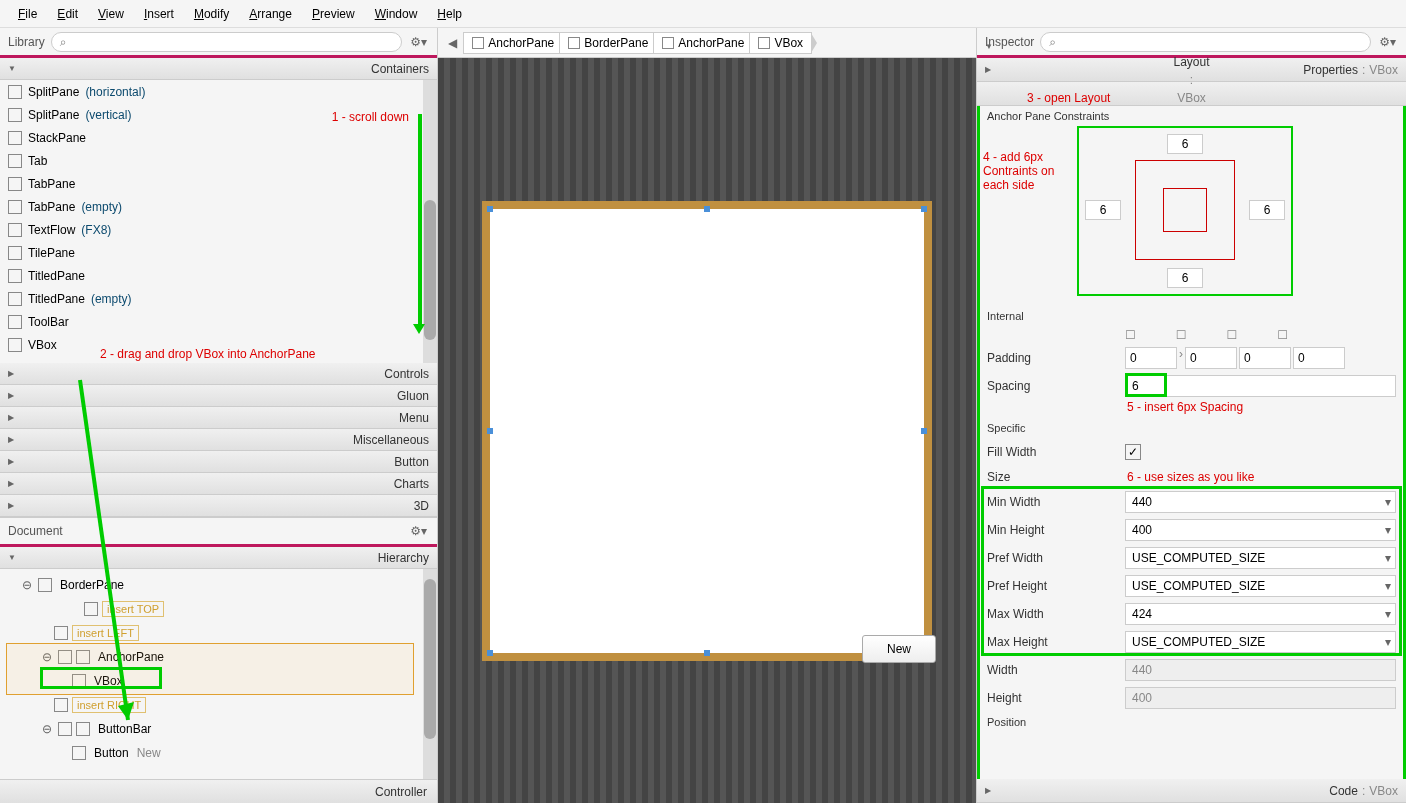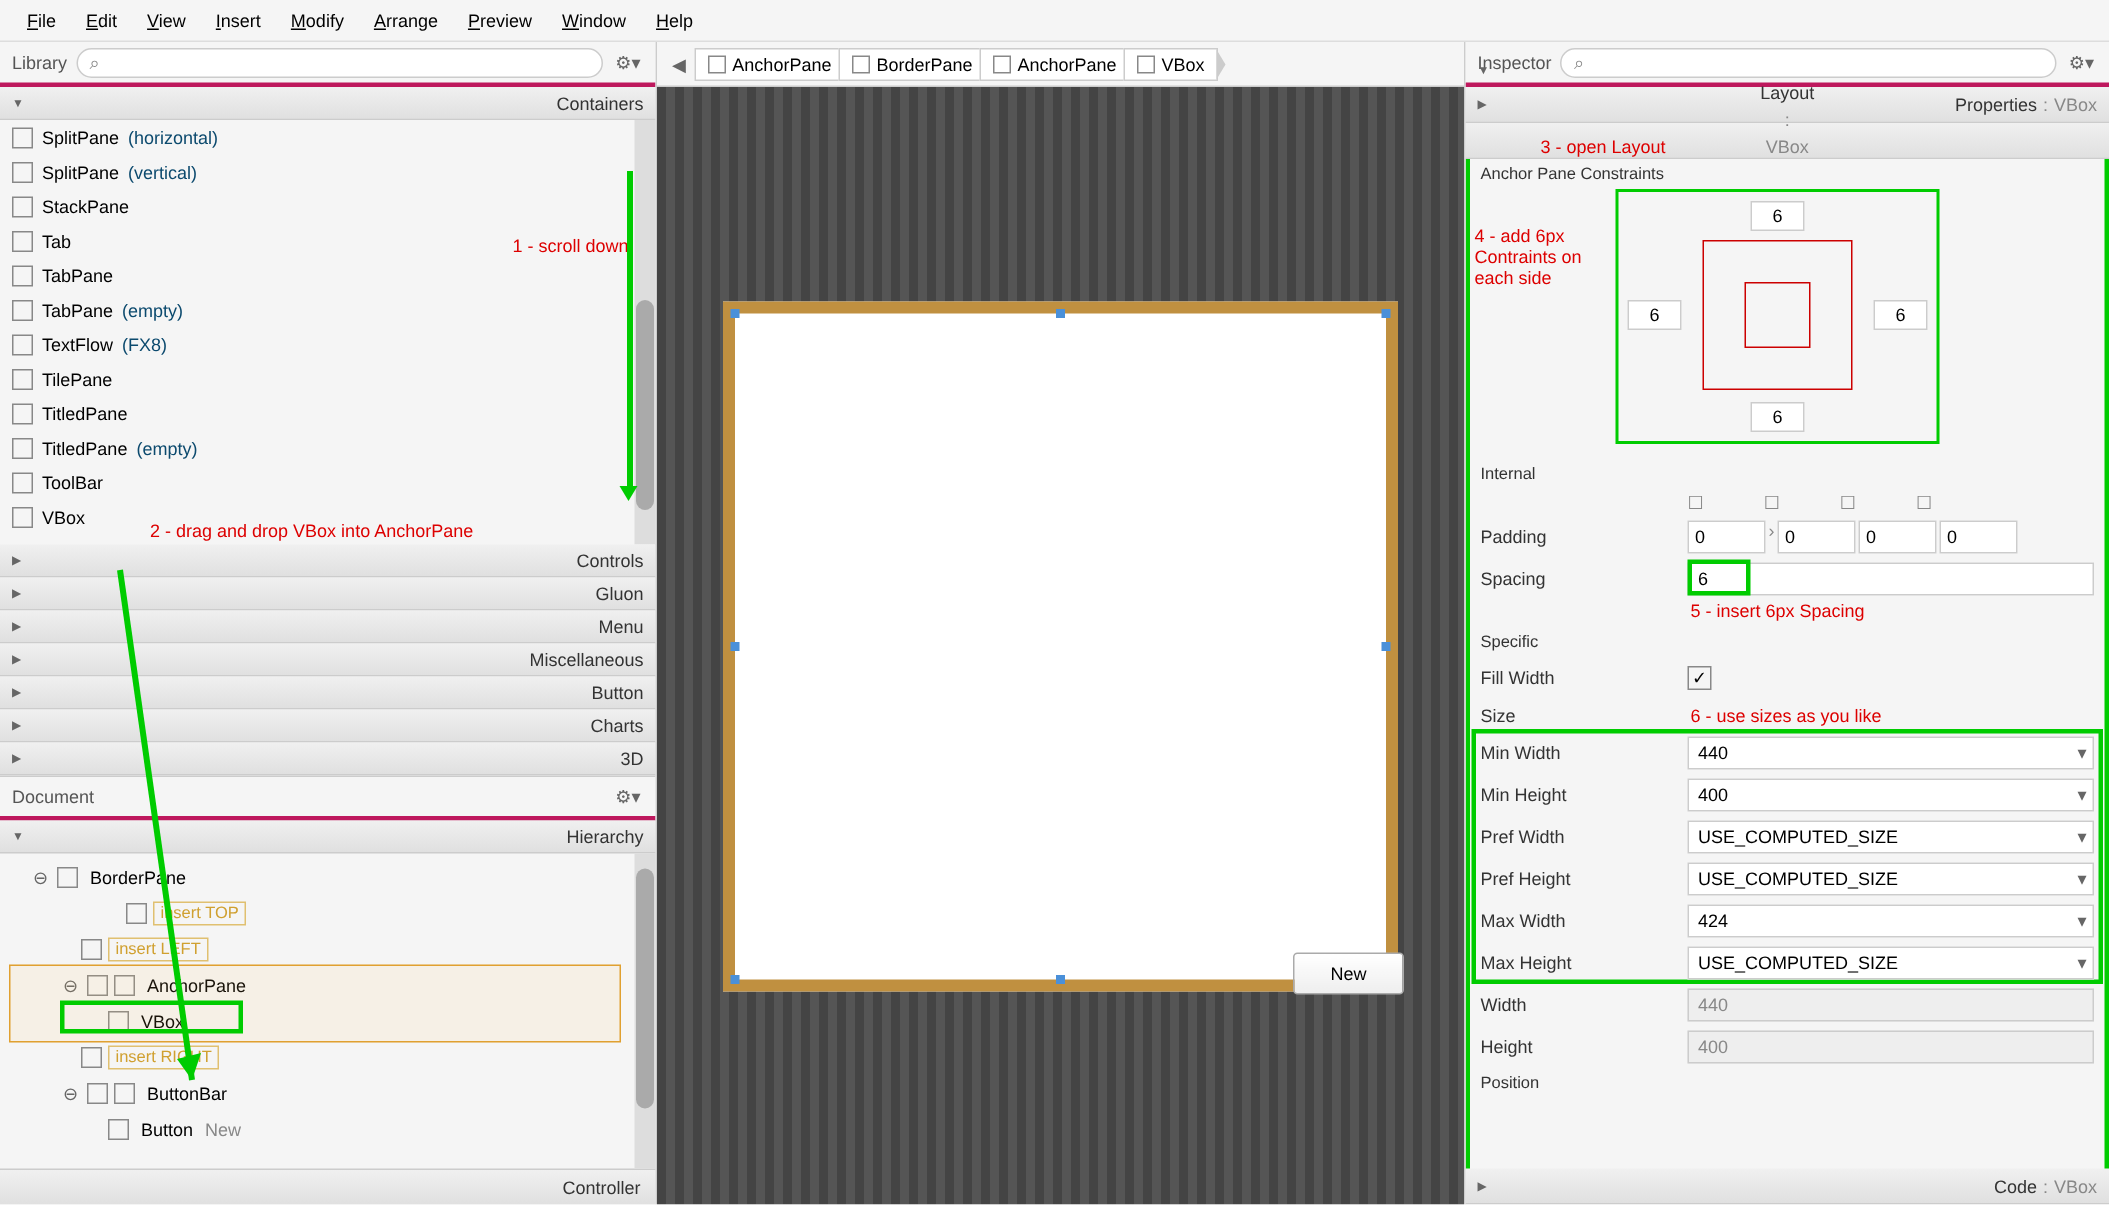--- a/index.html
+++ b/index.html
@@ -158,21 +158,21 @@
           <span class="suffix">(empty)</span>
         </div>
       <div class="list-item">
           <span class="icon"></span>
           <span>ToolBar</span>
         </div>
       <div class="list-item">
           <span class="icon"></span>
           <span>VBox</span>
         </div>
-      <span class="annotation-red" style="right:18px; top:30px;margin-top:47px;">1 - scroll down</span>
+      <span class="annotation-red" style="right:28px; top:30px;">1 - scroll down</span>
       <span class="annotation-red" style="left:100px; bottom:2px;">2 - drag and drop VBox into AnchorPane</span>
       <div class="scrollbar">
           <div class="thumb" style="top:120px;height:140px;"></div>
         </div>
 
       <div class="green-arrow-line" style="left:418px; top:34px; width:4px; height:210px;"></div>
       <div class="green-arrow-head" style="left:413px; top:244px;"></div>
     </div>
     <div class="section-header collapsed">
         <span>Controls</span>

